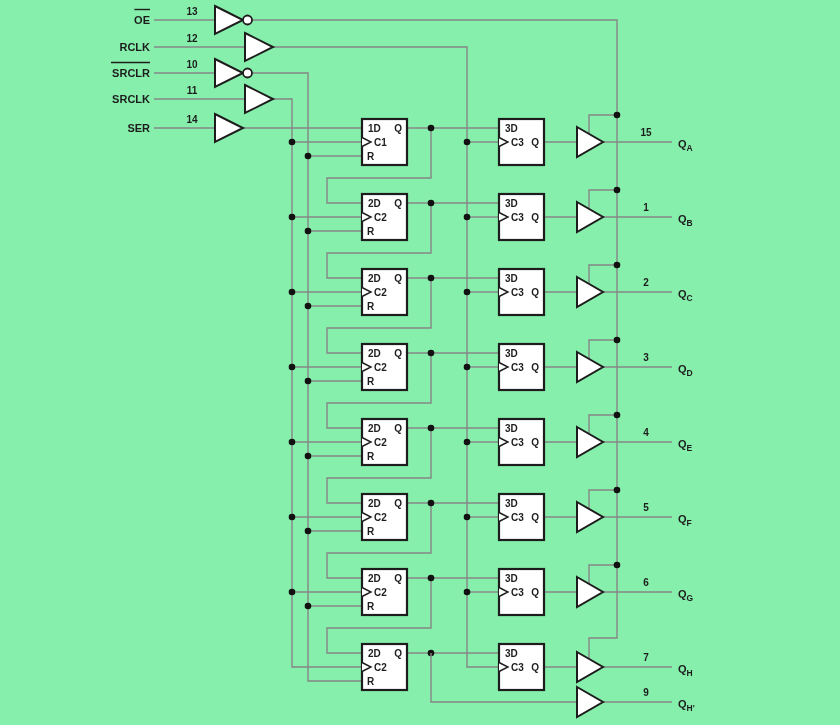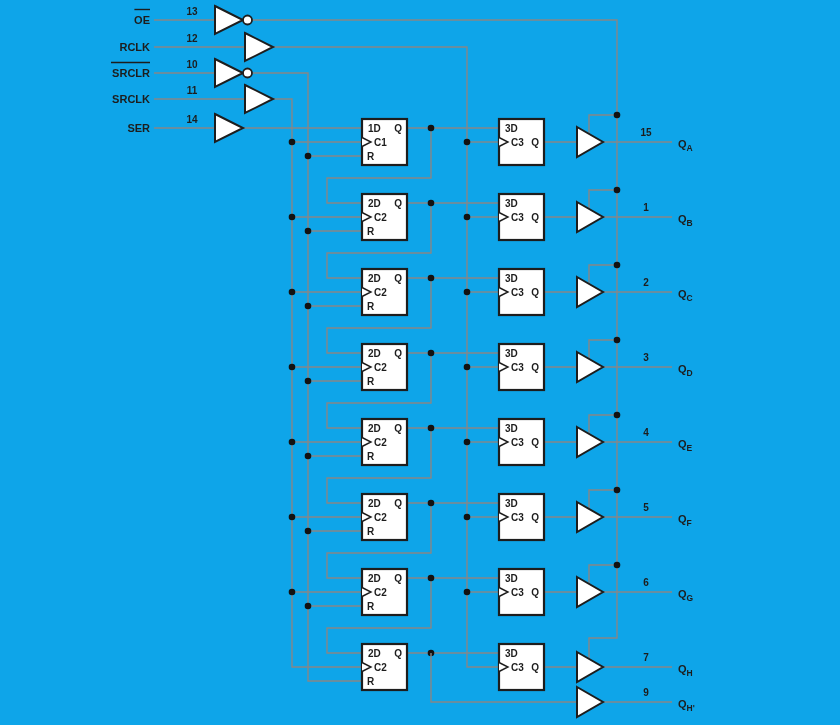--- a/index.html
+++ b/index.html
@@ -1,16 +1,16 @@
 <!DOCTYPE html>
 <html><head>
 <meta charset="utf-8">
 <style>
   html,body{margin:0;padding:0;background:#ffffff;}
-  #diagram{position:relative;width:840px;height:725px;background:#0ea5e9;overflow:hidden;}
+  #diagram{position:relative;width:840px;height:725px;background:#86efac;overflow:hidden;}
   svg{display:block;}
   text{font-family:"Liberation Sans","DejaVu Sans",sans-serif;font-weight:700;fill:#1d1d1d;}
 </style>
 </head>
 <body>
 
 <div id="diagram">
     <svg width="840" height="725" viewBox="0 0 840 725">
       <line x1="154" y1="20" x2="215" y2="20" stroke="#878787" stroke-width="1.4"></line>
       <polyline points="252,20 617,20 617,638 589,638 589,658.5" fill="none" stroke="#878787" stroke-width="1.4"></polyline>

